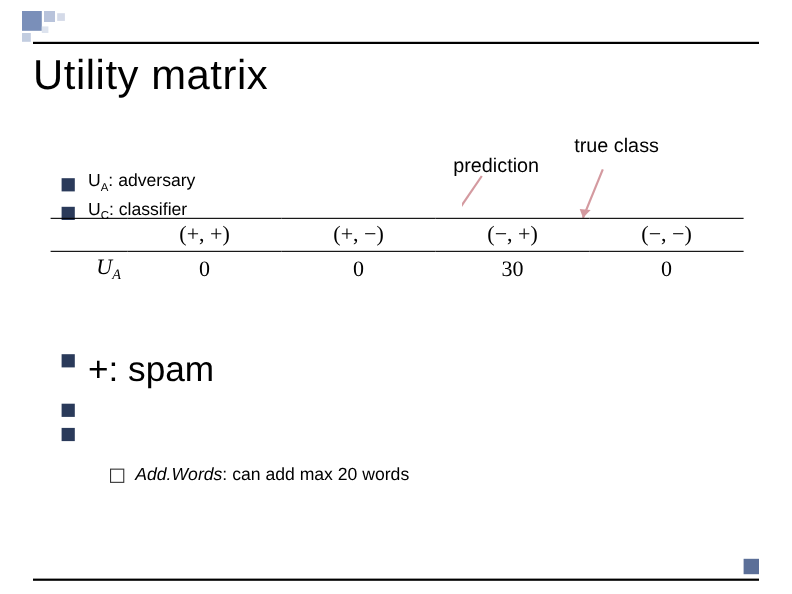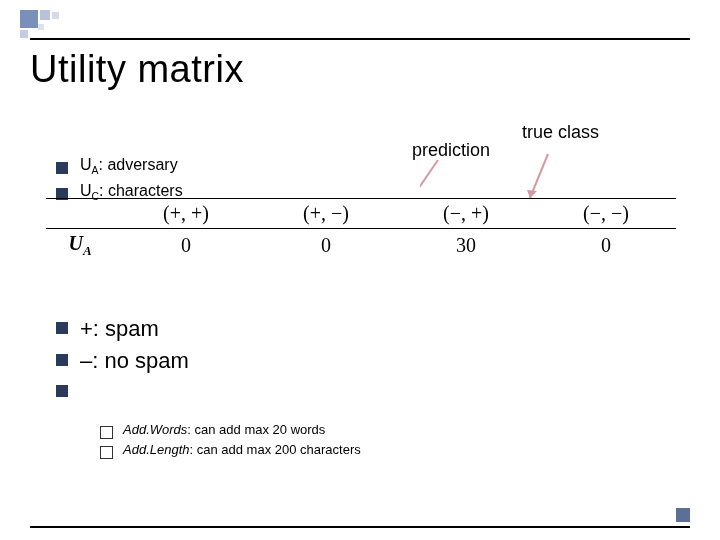--- a/index.html
+++ b/index.html
@@ -63,34 +63,34 @@
     left:46px; top:198px;
     width:630px;
     font-family: 'Times New Roman', serif;
     font-size:20px;
   }
   table { border-collapse:collapse; width:100%; }
   td, th { text-align:center; padding:3px 6px; }
   .hdr-row td { border-bottom:1.5px solid #000; }
   .top-rule { border-top:1.5px solid #000; }
   .bot-rule td { border-bottom:1.5px solid #000; }
-  .rowlab { font-style:italic; text-align:center; padding-left:4px; width:60px;font-weight:bold;}
+  .rowlab { font-style:italic; text-align:right; padding-left:4px; width:60px;}
   .pm { white-space:nowrap; }
 
   .bullets2 {
     position:absolute;
     left:56px; top:314px;
-    font-size:22px;
+    font-size:32px;
     line-height:1.35;
   }
 
   .sub-bullets {
     position:absolute;
     left:100px; top:420px;
-    font-size:13px;
+    font-size:16px;
     line-height:1.5;
   }
   .sub-row { display:flex; align-items:flex-start; }
   .hollow-sq {
     width:11px; height:11px;
     border:1.5px solid #333;
     margin-right:10px;
     margin-top:6px;
     flex:none;
   }
@@ -118,21 +118,21 @@
 <div class="bullets1">
   <div class="bullet-row">
     <div class="box-bullet"></div>
     <div>
       <span>U</span><span class="subsc">A</span><span>: adversary</span>
     </div>
   </div>
   <div class="bullet-row">
     <div class="box-bullet"></div>
     <div>
-      <span>U</span><span class="subsc">C</span><span>: characters</span>
+      <span>U</span><span class="subsc">C</span><span>: classifier</span>
     </div>
   </div>
 </div>
 
 <div class="labels">
   <div class="label-pred">prediction</div>
   <div class="label-true">true class</div>
 </div>
 
 <svg style="position:absolute; left:420px; top:150px;" width="180" height="55">
@@ -163,32 +163,27 @@
     </table>
 </div>
 
 <div class="bullets2">
   <div class="bullet-row">
     <div class="box-bullet"></div>
     <div>+: spam</div>
   </div>
   <div class="bullet-row">
     <div class="box-bullet"></div>
-    <div>–: no spam</div>
   </div>
   <div class="bullet-row">
     <div class="box-bullet"></div>
   </div>
 </div>
 
 <div class="sub-bullets">
   <div class="sub-row">
     <div class="hollow-sq"></div>
     <div><span class="it">Add.Words</span><span>: can add max 20 words</span></div>
   </div>
-  <div class="sub-row">
-    <div class="hollow-sq"></div>
-    <div><span class="it">Add.Length</span><span>: can add max 200 characters</span></div>
-  </div>
 </div>
 
 <div class="rule-bottom"></div>
 <div class="corner-sq"></div>
 
 </body></html>

